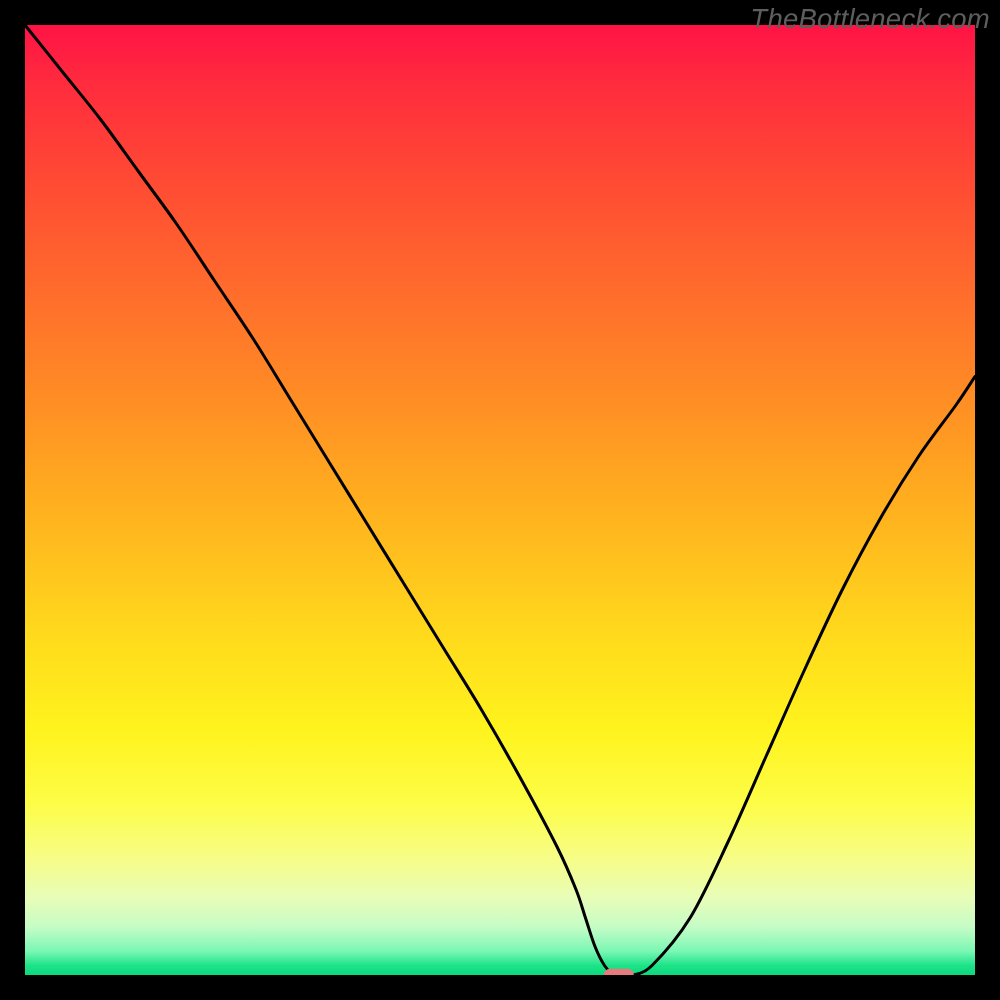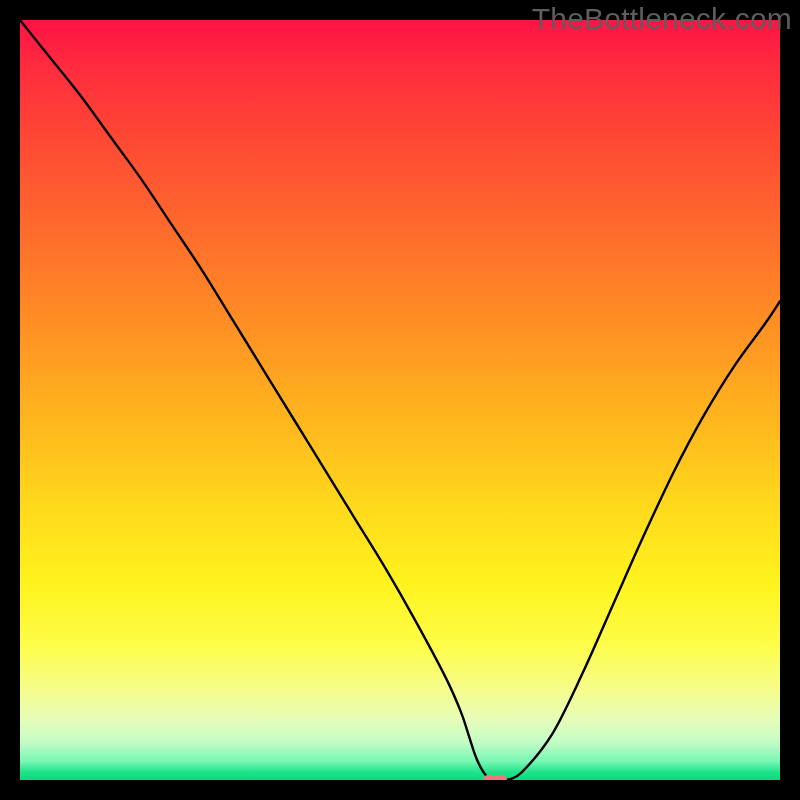--- a/index.html
+++ b/index.html
@@ -15,24 +15,25 @@
     position: relative;
     width: 800px;
     height: 800px;
     background: #000;
   }
   .watermark {
     position: absolute;
     top: 2px;
     right: 8px;
     color: #5e5e5e;
-    font-size: 30px;
+    font-size: 22px;
     font-weight: 500;
     letter-spacing: 0.2px;
     z-index: 5;
+    font-style: italic;
   }
   .plot-area {
     position: absolute;
     left: 20px;
     top: 20px;
     width: 760px;
     height: 760px;
     overflow: hidden;
   }
   .gradient {

